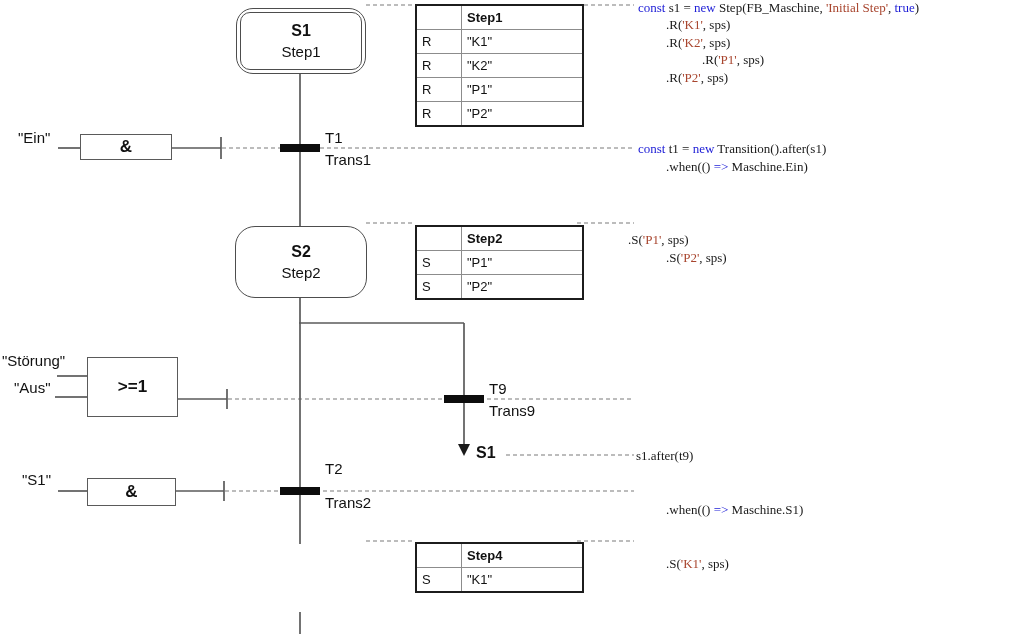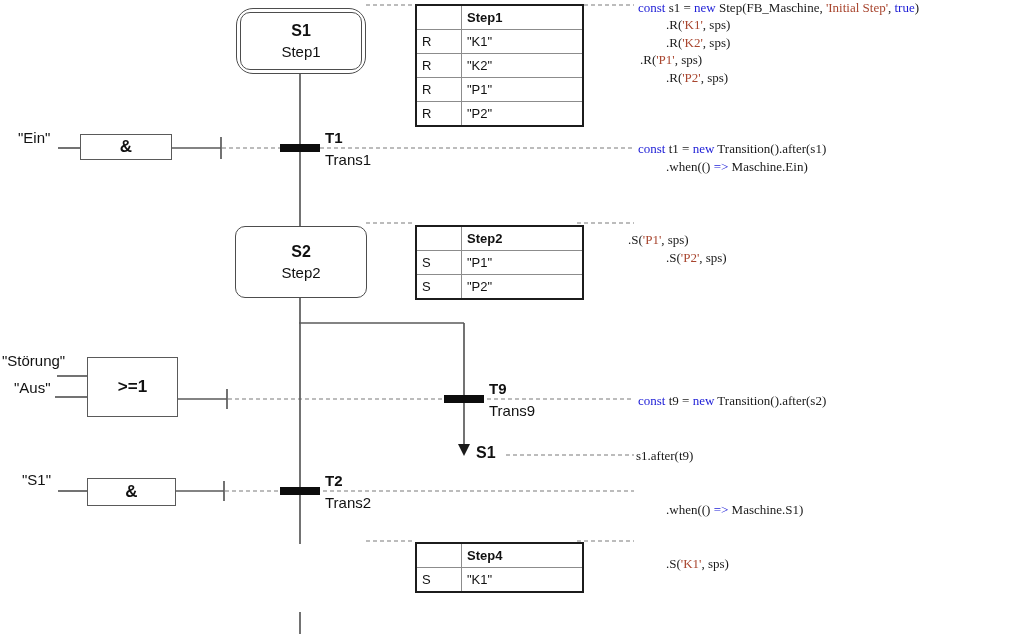--- a/index.html
+++ b/index.html
@@ -1,25 +1,25 @@
 <!DOCTYPE html>
 <html><head>
 <meta charset="utf-8">
 <style>
   html,body{margin:0;padding:0;background:#ffffff;overflow:hidden}
   .stage{position:relative;width:1024px;height:634px;background:#ffffff;font-family:"Liberation Sans",sans-serif;color:#111}
   .stage>svg{position:absolute;left:0;top:0}
-  .step{position:absolute;background:#fff;border:1.7px solid #4d4d4d;border-radius:10px;display:flex;flex-direction:column;align-items:center;justify-content:center;line-height:1.3}
+  .step{position:absolute;background:#fff;border:1.7px solid #4d4d4d;border-radius:20px;display:flex;flex-direction:column;align-items:center;justify-content:center;line-height:1.3}
   .step .sid{font-weight:bold;font-size:16px}
   .step .sname{font-size:15px}
   .step-outer{position:absolute;border:1.7px solid #4d4d4d;border-radius:17px;background:#fff}
   .step-outer .step{left:3px;top:3px;right:3px;bottom:3px;border-radius:10px}
   .gate{position:absolute;background:#fff;border:1.6px solid #5a5a5a;display:flex;align-items:center;justify-content:center;font-weight:bold;font-size:17px}
   .iolabel{position:absolute;font-size:15px;white-space:nowrap}
-  .tid{position:absolute;font-weight:bold;font-size:15px;white-space:nowrap}
+  .tid{position:absolute;font-weight:normal;font-size:15px;white-space:nowrap}
   .tname{position:absolute;font-size:15px;white-space:nowrap}
   .jump{position:absolute;font-weight:bold;font-size:16px;white-space:nowrap}
   table.atable{position:absolute;border-collapse:collapse;background:#fff;border:2px solid #1c1c1c;table-layout:fixed}
   table.atable td{border:1px solid #8c8c8c;font-size:13px;padding:0 5px;height:23px;vertical-align:middle;overflow:hidden;white-space:nowrap}
   table.atable td.op{width:34px}
   table.atable td.val{width:110px}
   table.atable td.hdr{font-weight:bold}
   .code{position:absolute;font-family:Liberation Serif, serif;font-size:13px;line-height:14px;white-space:pre}
   .seg-kw{color:#1c1cd6}
   .seg-str{color:#a8452e}
@@ -96,21 +96,21 @@
 
   <div class="iolabel" style="left:22px;top:471px">"S1"</div>
   <div class="gate" style="left:87px;top:478px;width:87px;height:26px">
     <span>&amp;</span>
   </div>
 
   <div class="tid" style="left:325px;top:129px">T1</div>
   <div class="tname" style="left:325px;top:151px">Trans1</div>
   <div class="tid" style="left:489px;top:380px">T9</div>
   <div class="tname" style="left:489px;top:402px">Trans9</div>
-  <div class="tid" style="left:325px;top:472px">T2</div>
+  <div class="tid" style="left:325px;top:460px">T2</div>
   <div class="tname" style="left:325px;top:494px">Trans2</div>
 
   <div class="jump" style="left:476px;top:444px">S1</div>
 
   <table class="atable" style="left:415px;top:4px">
     <tbody>
         <tr>
       <td class="op"></td>
       <td class="val hdr">Step1</td>
     </tr>
@@ -159,24 +159,23 @@
     <tr>
       <td class="op">S</td>
       <td class="val">"K1"</td>
     </tr>
   </tbody>
     </table>
 
   <div class="code" style="left:638px;top:1px"><span class="seg-kw">const </span><span class="seg-tx">s1 = </span><span class="seg-kw">new </span><span class="seg-tx">Step(FB_Maschine, </span><span class="seg-str">'Initial Step'</span><span class="seg-tx">, </span><span class="seg-kw">true</span><span class="seg-tx">)</span></div>
   <div class="code" style="left:666px;top:18px"><span class="seg-tx">.R(</span><span class="seg-str">'K1'</span><span class="seg-tx">, sps)</span></div>
   <div class="code" style="left:666px;top:36px"><span class="seg-tx">.R(</span><span class="seg-str">'K2'</span><span class="seg-tx">, sps)</span></div>
-  <div class="code" style="left:640px;top:53px"><span class="seg-tx">.R(</span><span class="seg-str">'P1'</span><span class="seg-tx">, sps)</span></div>
+  <div class="code" style="left:702px;top:53px"><span class="seg-tx">.R(</span><span class="seg-str">'P1'</span><span class="seg-tx">, sps)</span></div>
   <div class="code" style="left:666px;top:71px"><span class="seg-tx">.R(</span><span class="seg-str">'P2'</span><span class="seg-tx">, sps)</span></div>
   <div class="code" style="left:638px;top:142px"><span class="seg-kw">const </span><span class="seg-tx">t1 = </span><span class="seg-kw">new </span><span class="seg-tx">Transition().after(s1)</span></div>
   <div class="code" style="left:666px;top:160px"><span class="seg-tx">.when(() </span><span class="seg-kw">=&gt;</span><span class="seg-tx"> Maschine.Ein)</span></div>
   <div class="code" style="left:628px;top:233px"><span class="seg-tx">.S(</span><span class="seg-str">'P1'</span><span class="seg-tx">, sps)</span></div>
   <div class="code" style="left:666px;top:251px"><span class="seg-tx">.S(</span><span class="seg-str">'P2'</span><span class="seg-tx">, sps)</span></div>
-  <div class="code" style="left:638px;top:394px"><span class="seg-kw">const </span><span class="seg-tx">t9 = </span><span class="seg-kw">new </span><span class="seg-tx">Transition().after(s2)</span></div>
   <div class="code" style="left:636px;top:449px"><span class="seg-tx">s1.after(t9)</span></div>
   <div class="code" style="left:666px;top:503px"><span class="seg-tx">.when(() </span><span class="seg-kw">=&gt;</span><span class="seg-tx"> Maschine.S1)</span></div>
   <div class="code" style="left:666px;top:557px"><span class="seg-tx">.S(</span><span class="seg-str">'K1'</span><span class="seg-tx">, sps)</span></div>
 
 </div>
 
 </body></html>

